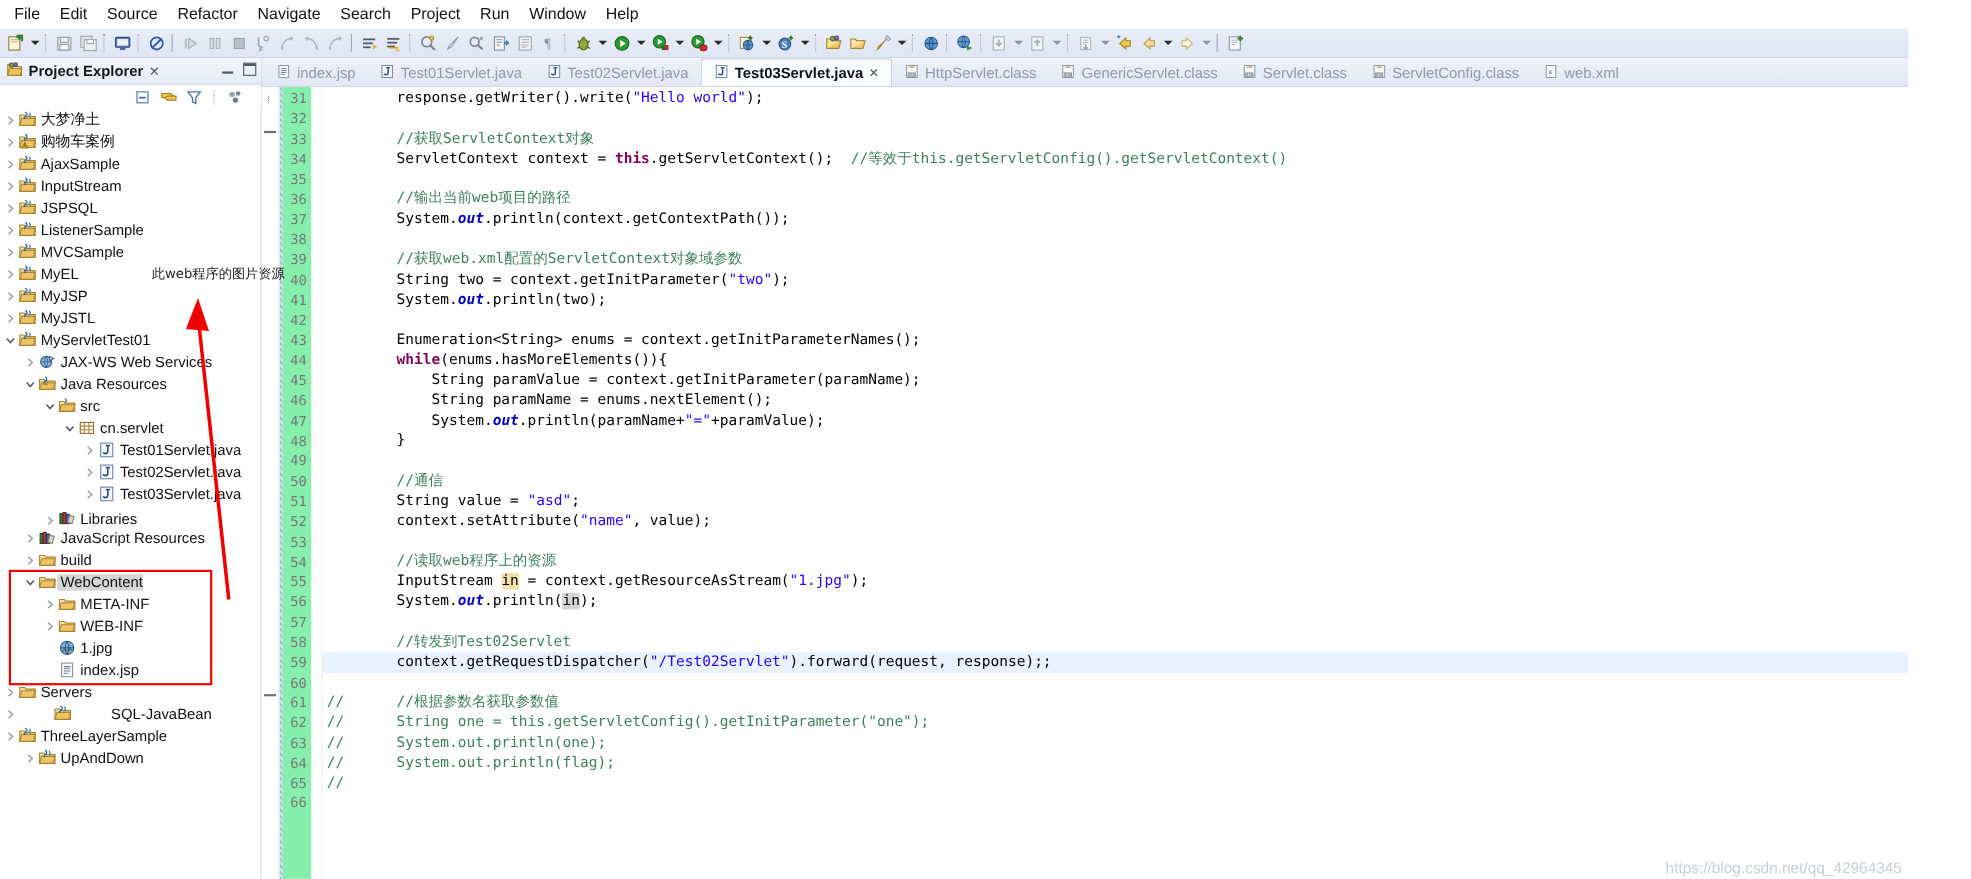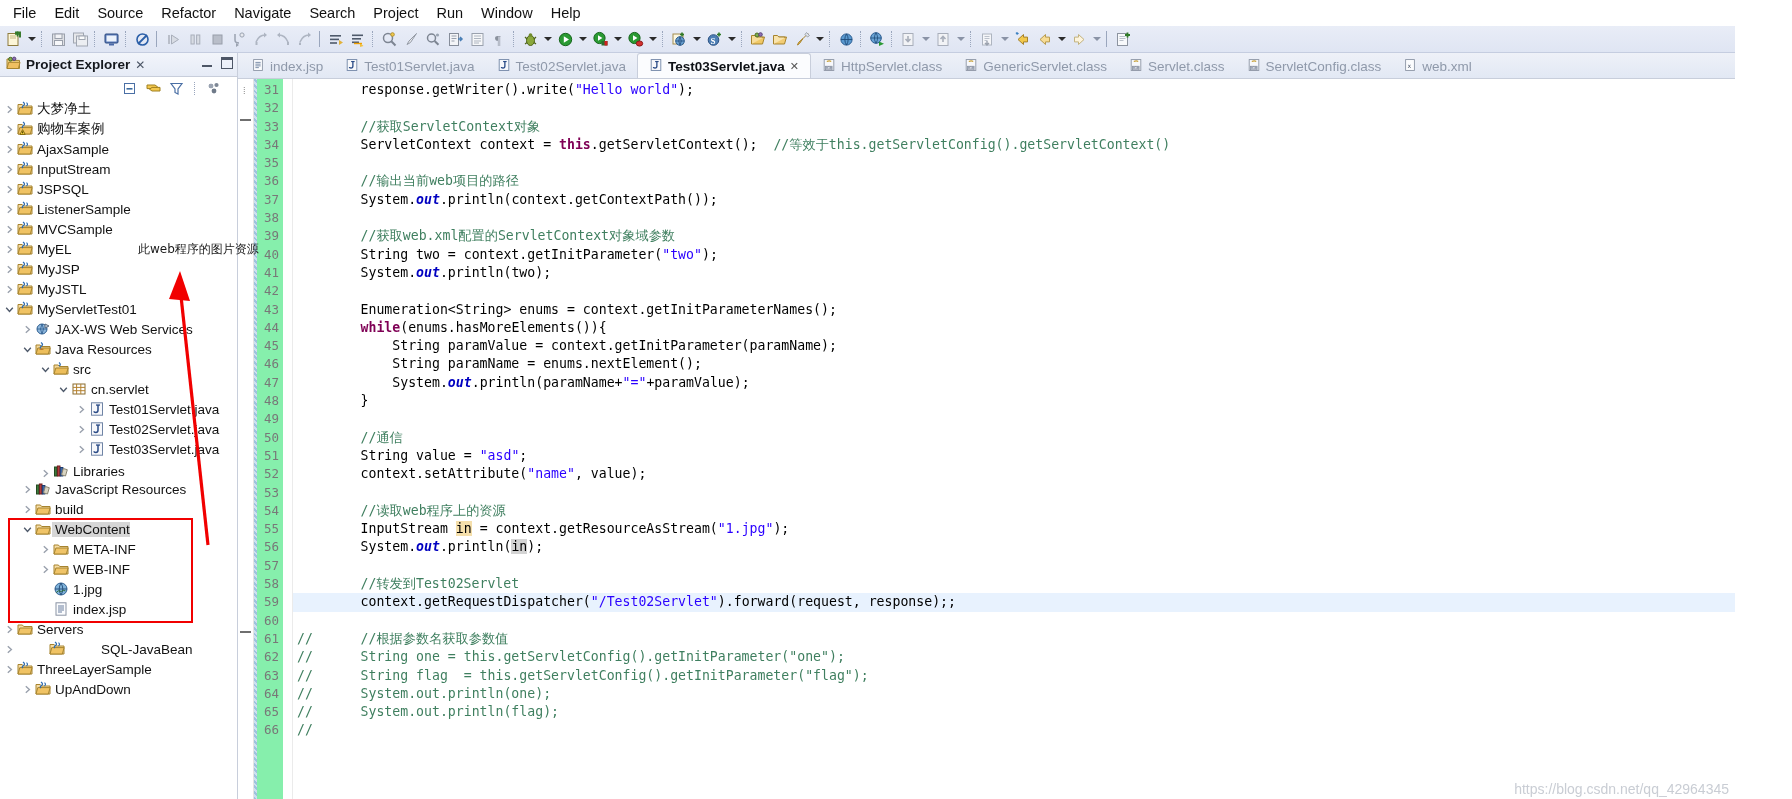--- a/index.html
+++ b/index.html
@@ -1124,21 +1124,20 @@
             <div class="cl">&nbsp;</div>
             <div class="cl"><span class="cmt">        //读取web程序上的资源</span></div>
             <div class="cl"><span>        InputStream </span><span class="occ">in</span><span> = context.getResourceAsStream(</span><span class="str">"1.jpg"</span><span>);</span></div>
             <div class="cl"><span>        System.</span><span class="fld">out</span><span>.println(</span><span class="occ2">in</span><span>);</span></div>
             <div class="cl">&nbsp;</div>
             <div class="cl"><span class="cmt">        //转发到Test02Servlet</span></div>
             <div class="cl hl"><span>        context.getRequestDispatcher(</span><span class="str">"/Test02Servlet"</span><span>).forward(request, response);;</span></div>
             <div class="cl">&nbsp;</div>
             <div class="cl"><span class="cmt">//      //根据参数名获取参数值</span></div>
             <div class="cl"><span class="cmt">//      String one = this.getServletConfig().getInitParameter("one");</span></div>
-            <div class="cl"><span class="cmt">//      String flag  = this.getServletConfig().getInitParameter("flag");</span></div>
             <div class="cl"><span class="cmt">//      System.out.println(one);</span></div>
             <div class="cl"><span class="cmt">//      System.out.println(flag);</span></div>
             <div class="cl"><span class="cmt">//</span></div>
           </div>
       </div>
     </div>
   </div>
 
   <div class="anno-text" style="left:138px; top:241px;">此web程序的图片资源</div>
 

